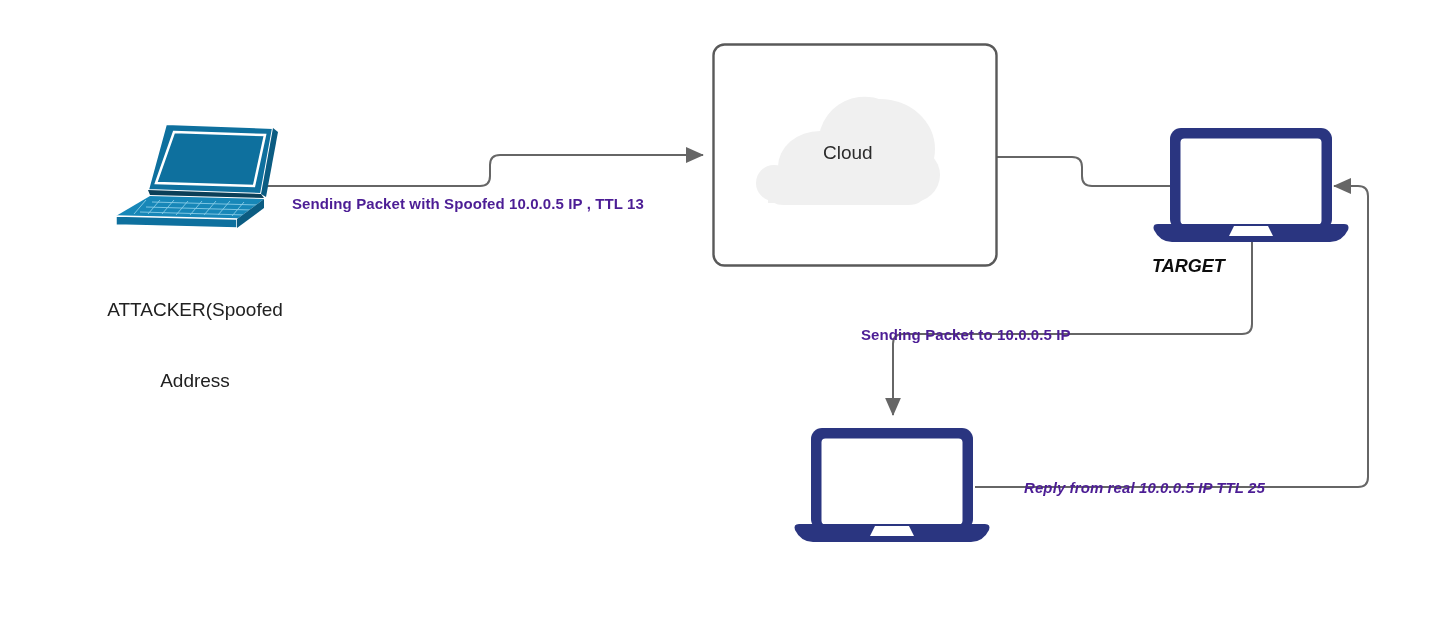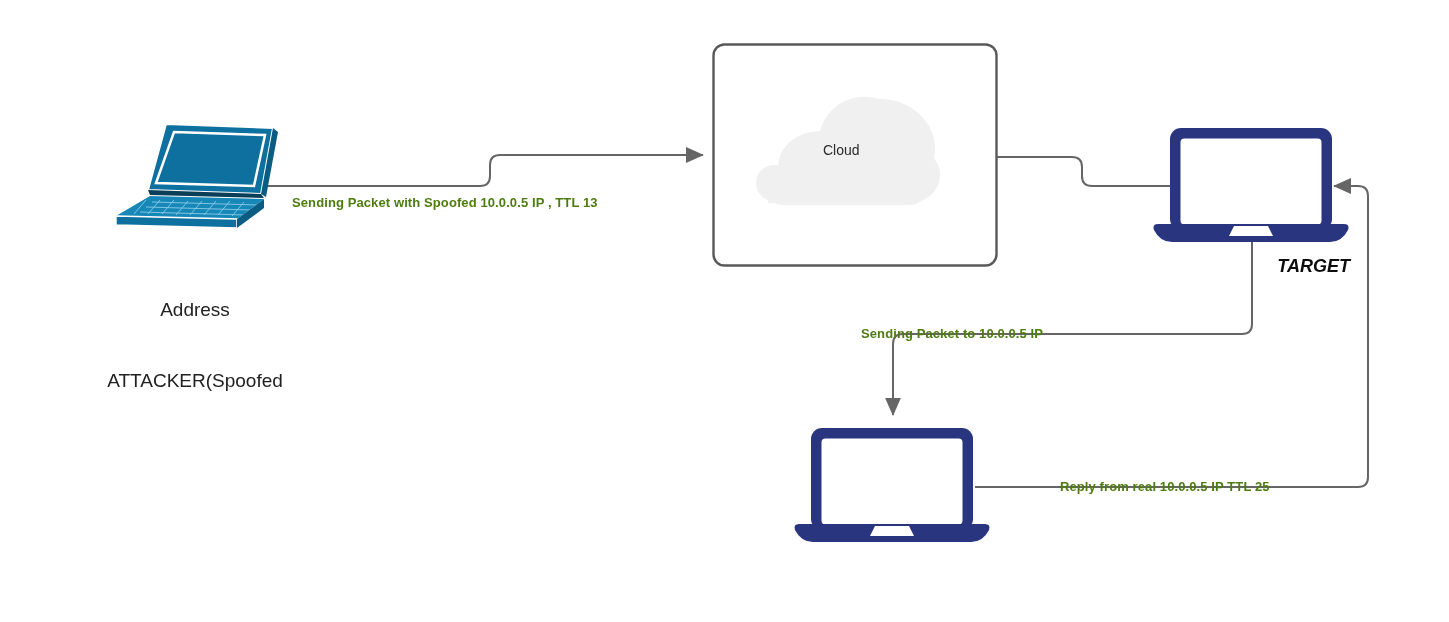--- a/index.html
+++ b/index.html
@@ -39,34 +39,34 @@
     font-size: 19px;
     color: #212121;
     text-align: center;
     font-weight: 400;
   }
   .node-label-bi {
     font-size: 18px;
     font-weight: bold;
     font-style: italic;
     color: #0d0d0d;
-    text-align: right;
+    text-align: left;
   }
   .edge-label {
     position: absolute;
-    font-size: 13px;
+    font-size: 15px;
     font-weight: bold;
-    color: #4d7c0f;
+    color: #4c1d95;
     white-space: nowrap;
     background: transparent;
     letter-spacing: 0.1px;
   }
   .cloud-box-text {
     position: absolute;
-    font-size: 14px;
+    font-size: 19px;
     color: #2b2b2b;
     white-space: nowrap;
   }
   .laptop-svg, .attacker-svg { display: block; }
 </style>
 </head>
 <body>
 
 <div id="canvas">
 
@@ -115,22 +115,22 @@
       </g>
 
       <polygon points="8,98 129,101 129,110 8,107" fill="#0E709E"></polygon>
       <polygon points="8,98 129,101 129,110 8,107" fill="none" stroke="#ffffff" stroke-width="1.5"></polygon>
 
       <polygon points="129,101 156,81 156,90 129,110" fill="#0B5C82"></polygon>
     </svg>
   </div>
 
   <div class="label node-label" style="left:60px; top:250px; width:270px;">
+    <div>ATTACKER(Spoofed</div>
     <div>Address</div>
-    <div>ATTACKER(Spoofed</div>
   </div>
 
   <div class="edge-label" style="left:292px; top:195px;">Sending Packet with Spoofed 10.0.0.5 IP , TTL 13</div>
 
   <div class="node" style="left:712px; top:43px;">
     <svg width="286" height="224" viewBox="0 0 286 224" xmlns="http://www.w3.org/2000/svg">
       <rect x="1.5" y="1.5" width="283" height="221" rx="11" ry="11" fill="#ffffff" stroke="#595959" stroke-width="2.4"></rect>
       <g>
         <path fill="#F0F0F0" d="
           M 104 158
@@ -170,15 +170,15 @@
   <div class="node" style="left:793px; top:426px;">
     <svg class="laptop-svg" width="198" height="118" viewBox="0 0 198 118" xmlns="http://www.w3.org/2000/svg">
       <rect x="18" y="2" width="162" height="102" rx="11" ry="11" fill="#2A3580"></rect>
       <rect x="28.5" y="12.5" width="141" height="86" rx="4" ry="4" fill="#ffffff"></rect>
       <path d="M 6 98 L 192 98 Q 198 98 196 104 Q 190 116 178 116 L 20 116 Q 8 116 2 104 Q 0 98 6 98 z" fill="#2A3580"></path>
       <path d="M 82 100 L 116 100 L 121 110 L 77 110 z" fill="#ffffff"></path>
     </svg>
   </div>
 
 
-  <div class="edge-label" style="left:1060px; top:479px;">Reply from real 10.0.0.5 IP TTL 25</div>
+  <div class="edge-label" style="left:1024px; top:479px;font-style:italic;">Reply from real 10.0.0.5 IP TTL 25</div>
 
 </div>
 
 </body></html>

